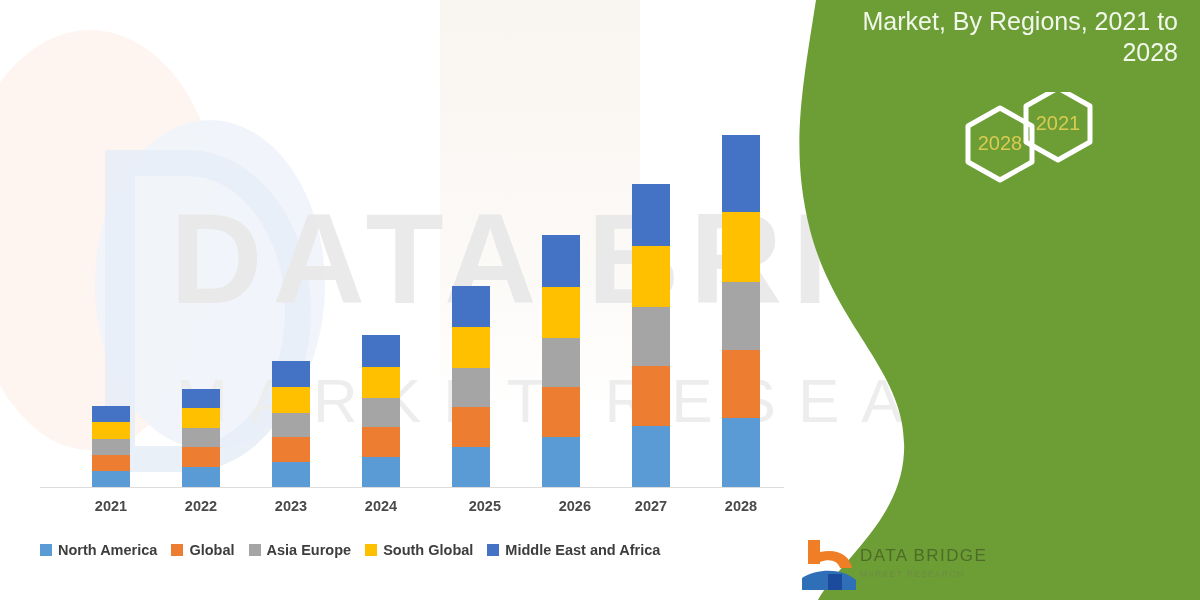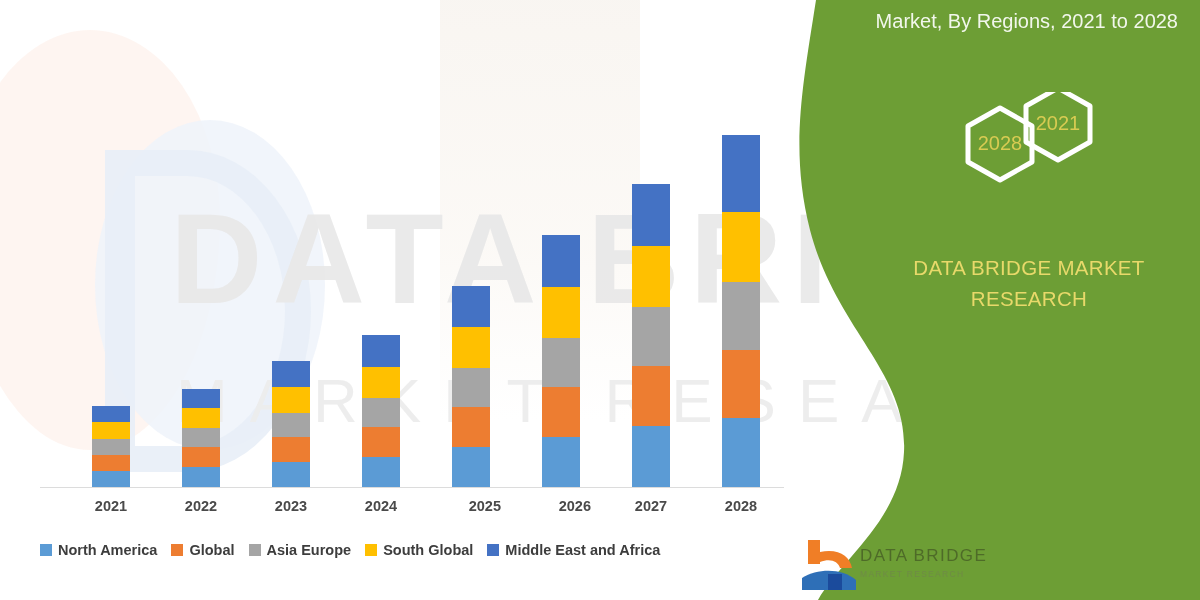--- a/index.html
+++ b/index.html
@@ -30,21 +30,21 @@
             color:#ededed;opacity:.95;white-space:nowrap;line-height:1;}
 
   
   .title{position:absolute;left:62px;top:8px;width:680px;text-align:center;
          font-size:20.5px;line-height:31px;color:#3c4858;font-weight:400;}
 
   
   .green-panel{position:absolute;right:0;top:0;width:420px;height:600px;}
   .green-panel svg{display:block;}
   .panel-head{position:absolute;right:22px;top:6px;width:330px;text-align:right;
-              font-size:20px;line-height:31px;color:#f2f7ec;font-weight:400;}
+              font-size:25px;line-height:31px;color:#f2f7ec;font-weight:400;}
   .hexwrap{position:absolute;right:86px;top:92px;width:180px;height:125px;}
   .brand{position:absolute;right:26px;top:252px;width:290px;text-align:center;
          font-size:20.5px;line-height:31px;color:#e8d96a;letter-spacing:.3px;}
 
   
   .logo{position:absolute;right:162px;bottom:2px;width:240px;height:64px;}
   .logo-text{position:absolute;left:62px;top:12px;width:180px;
              font-size:17px;letter-spacing:1.4px;color:#4e6b28;line-height:19px;}
   .logo-sub{font-size:8.5px;letter-spacing:1.3px;color:#6f8b46;display:block;}
 
@@ -182,21 +182,20 @@
 
     <div class="hexwrap">
       <svg width="180" height="125" viewBox="0 0 180 125" aria-hidden="true">
         <polygon points="34,34 66,16 98,34 98,70 66,88 34,70" fill="none" stroke="#ffffff" stroke-width="5" stroke-linejoin="round"></polygon>
         <polygon points="92,14 124,-4 156,14 156,50 124,68 92,50" fill="none" stroke="#ffffff" stroke-width="5" stroke-linejoin="round"></polygon>
         <text id="hexLabel2028" x="66" y="58" text-anchor="middle" font-family="Liberation Sans, sans-serif" font-size="20" fill="#d8cb52">2028</text>
         <text id="hexLabel2021" x="124" y="38" text-anchor="middle" font-family="Liberation Sans, sans-serif" font-size="20" fill="#d8cb52">2021</text>
       </svg>
     </div>
 
-    <div class="brand">DATA BRIDGE MARKET RESEARCH</div>
 
     <div class="logo">
       <svg width="62" height="56" viewBox="0 0 62 56" aria-hidden="true">
         <path d="M10 6 L22 6 L22 30 L10 30 Z" fill="#f07e26"></path>
         <path d="M22 18 C 40 14, 52 22, 54 34 L 42 34 C 40 27, 32 24, 22 28 Z" fill="#f07e26"></path>
         <path d="M4 44 C 20 34, 44 34, 58 46 L 58 56 L 4 56 Z" fill="#2e6fb7"></path>
         <path d="M30 40 L44 40 L44 56 L30 56 Z" fill="#1b4b9c"></path>
       </svg>
       <div class="logo-text">
         <span>DATA BRIDGE</span>

